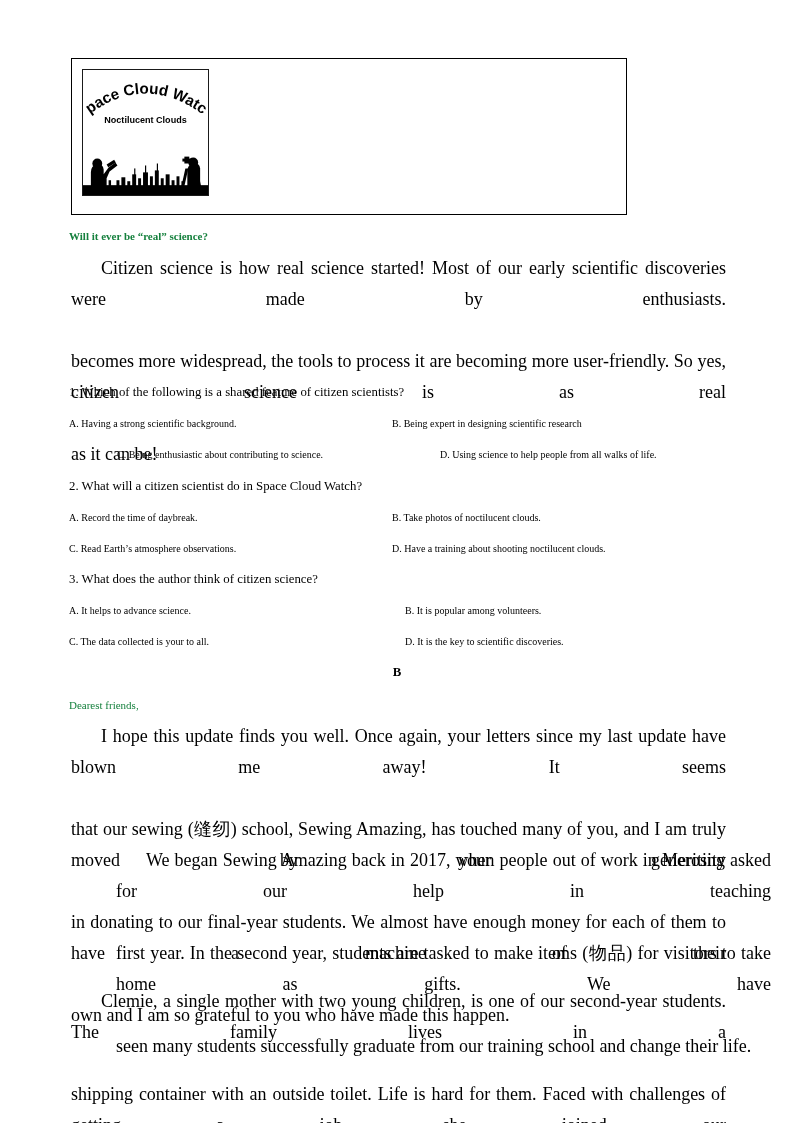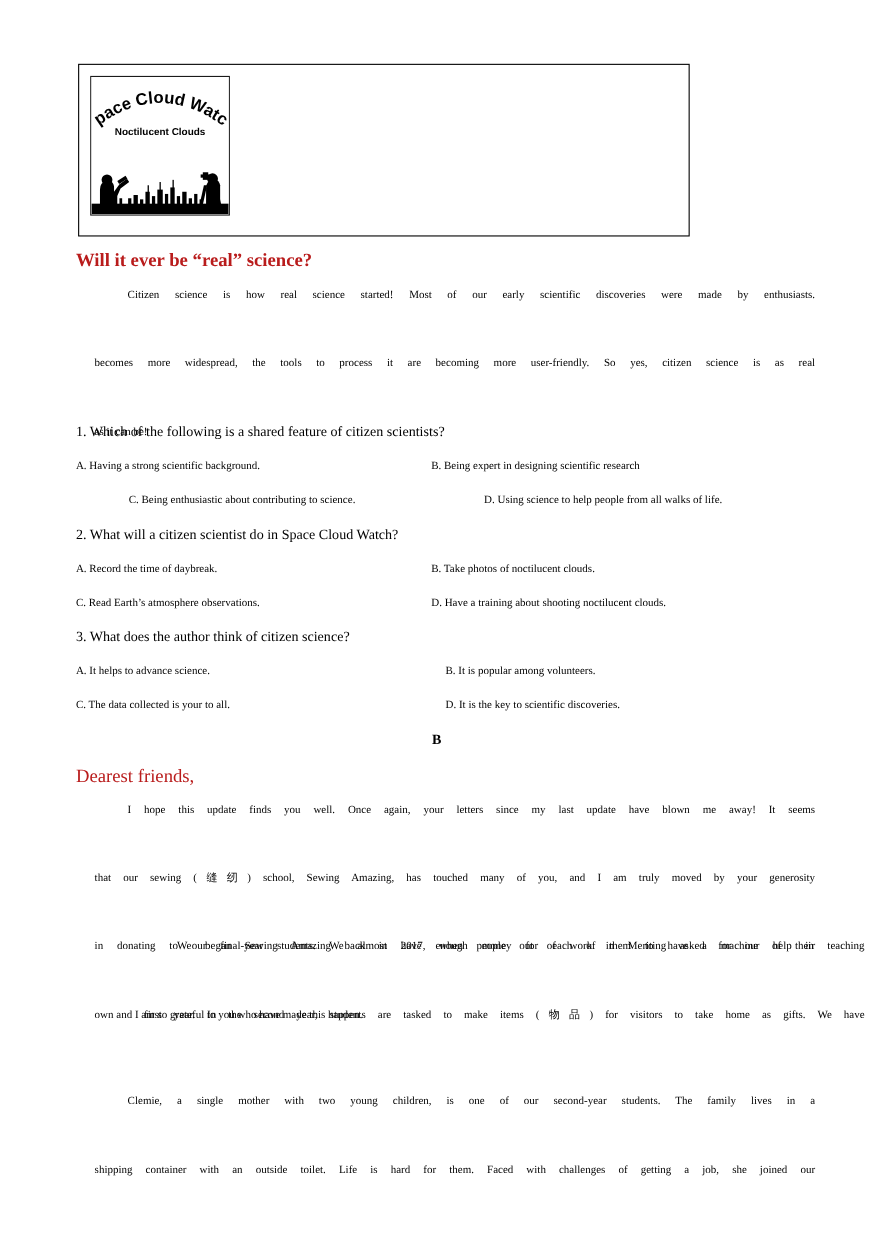--- a/index.html
+++ b/index.html
@@ -45,32 +45,32 @@
     background: #fff;
     overflow: hidden;
   }
   .logo-svg { display:block; width:100%; height:100%; }
 
   
   .txt {
     position: absolute;
     left: 69px;
     width: 655px;
-    font-size: 17px;
-    line-height: 31px;
-    color: #b91c1c;
+    font-size: 11px;
+    line-height: 31px;
+    color: #15803d;
     white-space: nowrap;
   }
   .bold { font-weight: bold; }
 
   .para {
     position: absolute;
-    left: 86px;
+    left: 71px;
     width: 655px;
-    font-size: 10px;
+    font-size: 18px;
     line-height: 31px;
     text-align: justify;
     text-justify: inter-word;
   }
   
   .jline {
     display: block;
     text-align: justify;
     white-space: normal;
   }
@@ -219,20 +219,21 @@
   <div class="para" style="top:721px;">
     <span class="jline"><span class="indent"></span><span>I hope this update finds you well. Once again, your letters since my last update have blown me away! It seems</span></span>
     <span class="jline"><span>that our sewing (缝纫) school, Sewing Amazing, has touched many of you, and I am truly moved by your generosity</span></span>
     <span class="jline"><span>in donating to our final-year students. We almost have enough money for each of them to have a machine of their</span></span>
     <span class="lastline"><span>own and I am so grateful to you who have made this happen.</span></span>
   </div>
 
   <div class="para" style="top:845px;margin-left:45px;">
     <span class="jline"><span class="indent"></span><span>We began Sewing Amazing back in 2017, when people out of work in Meriting asked for our help in teaching</span></span>
     <span class="jline"><span>first year. In the second year, students are tasked to make items (物品) for visitors to take home as gifts. We have</span></span>
+    <span class="lastline"><span>seen many students successfully graduate from our training school and change their life.</span></span>
   </div>
 
   <div class="para" style="top:969px;margin-top:17px;">
     <span class="jline"><span class="indent"></span><span>Clemie, a single mother with two young children, is one of our second-year students. The family lives in a</span></span>
     <span class="jline"><span>shipping container with an outside toilet. Life is hard for them. Faced with challenges of getting a job, she joined our</span></span>
   </div>
 
 </div>
 
 </body></html>

